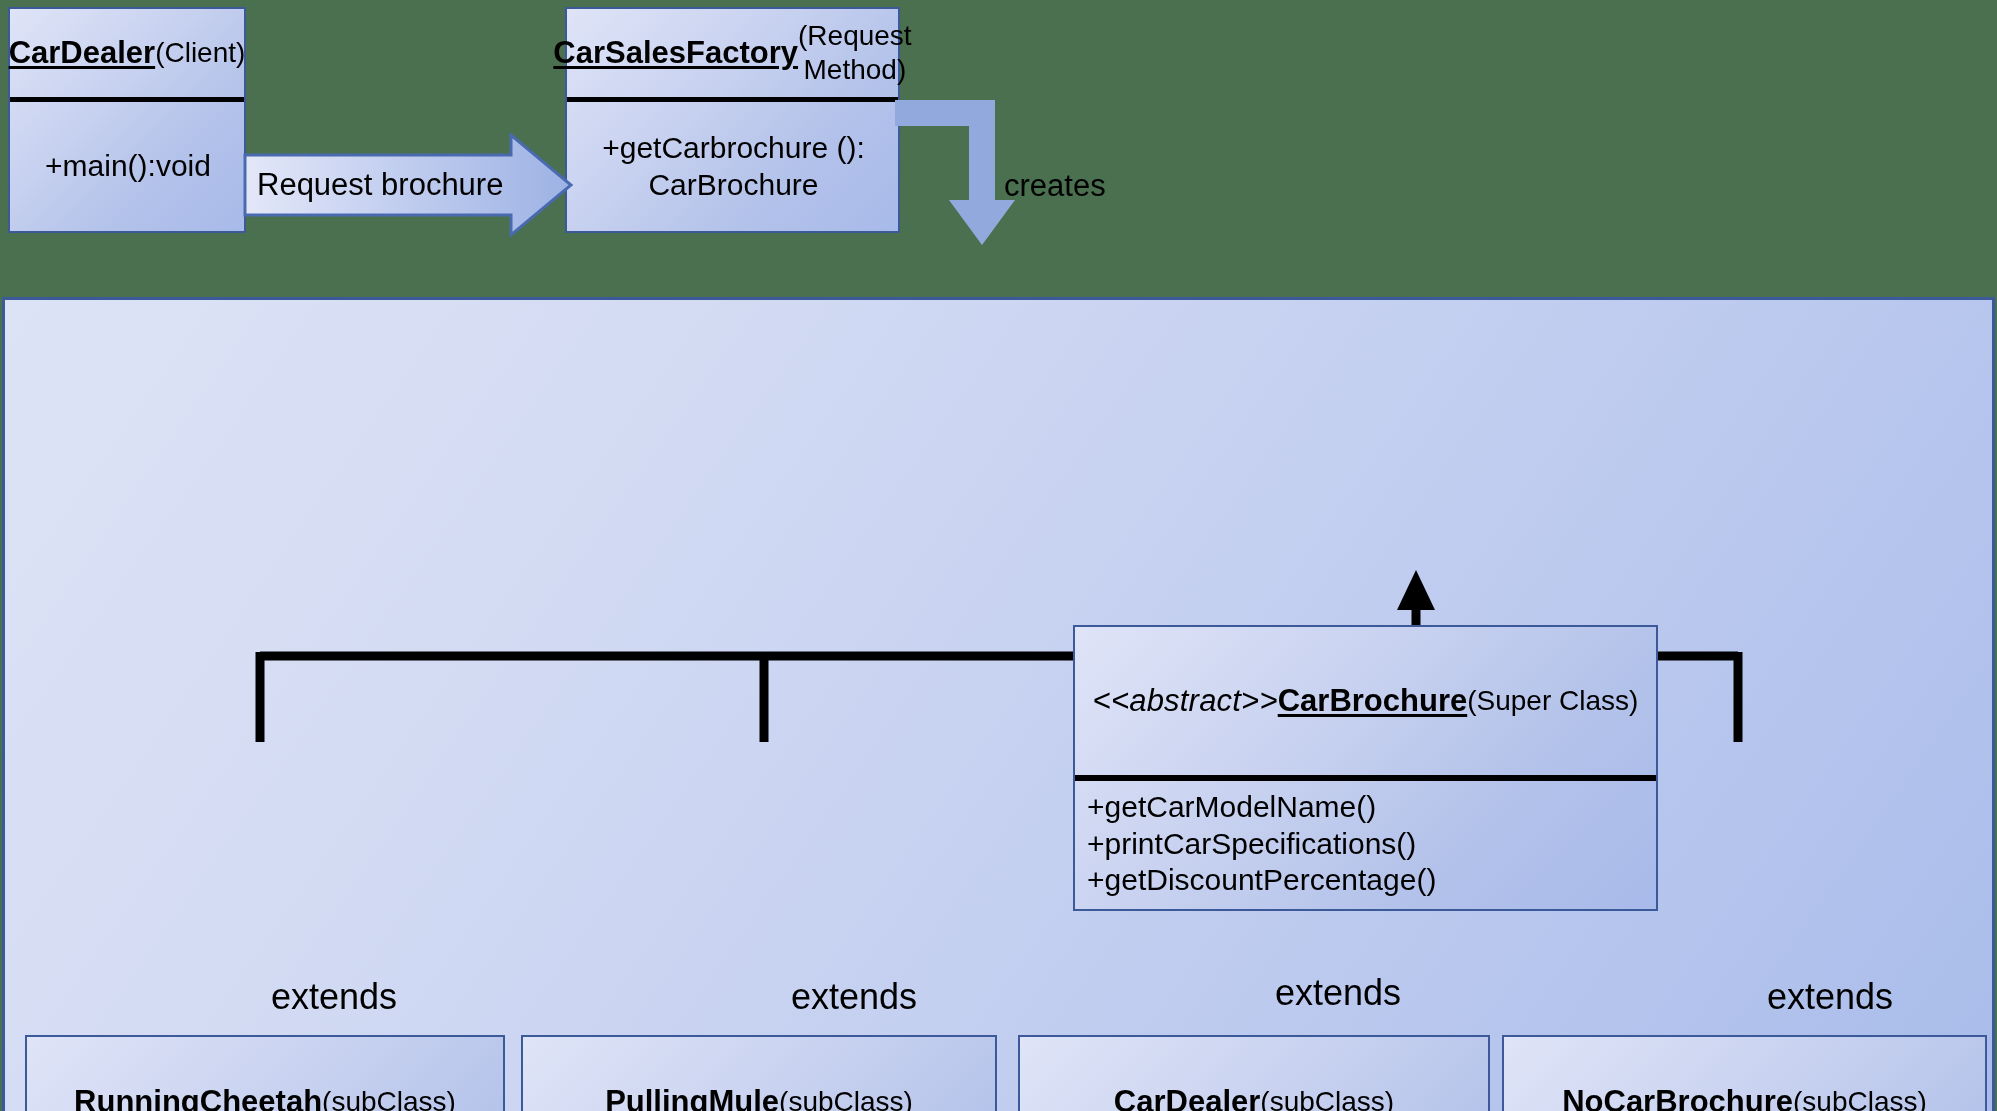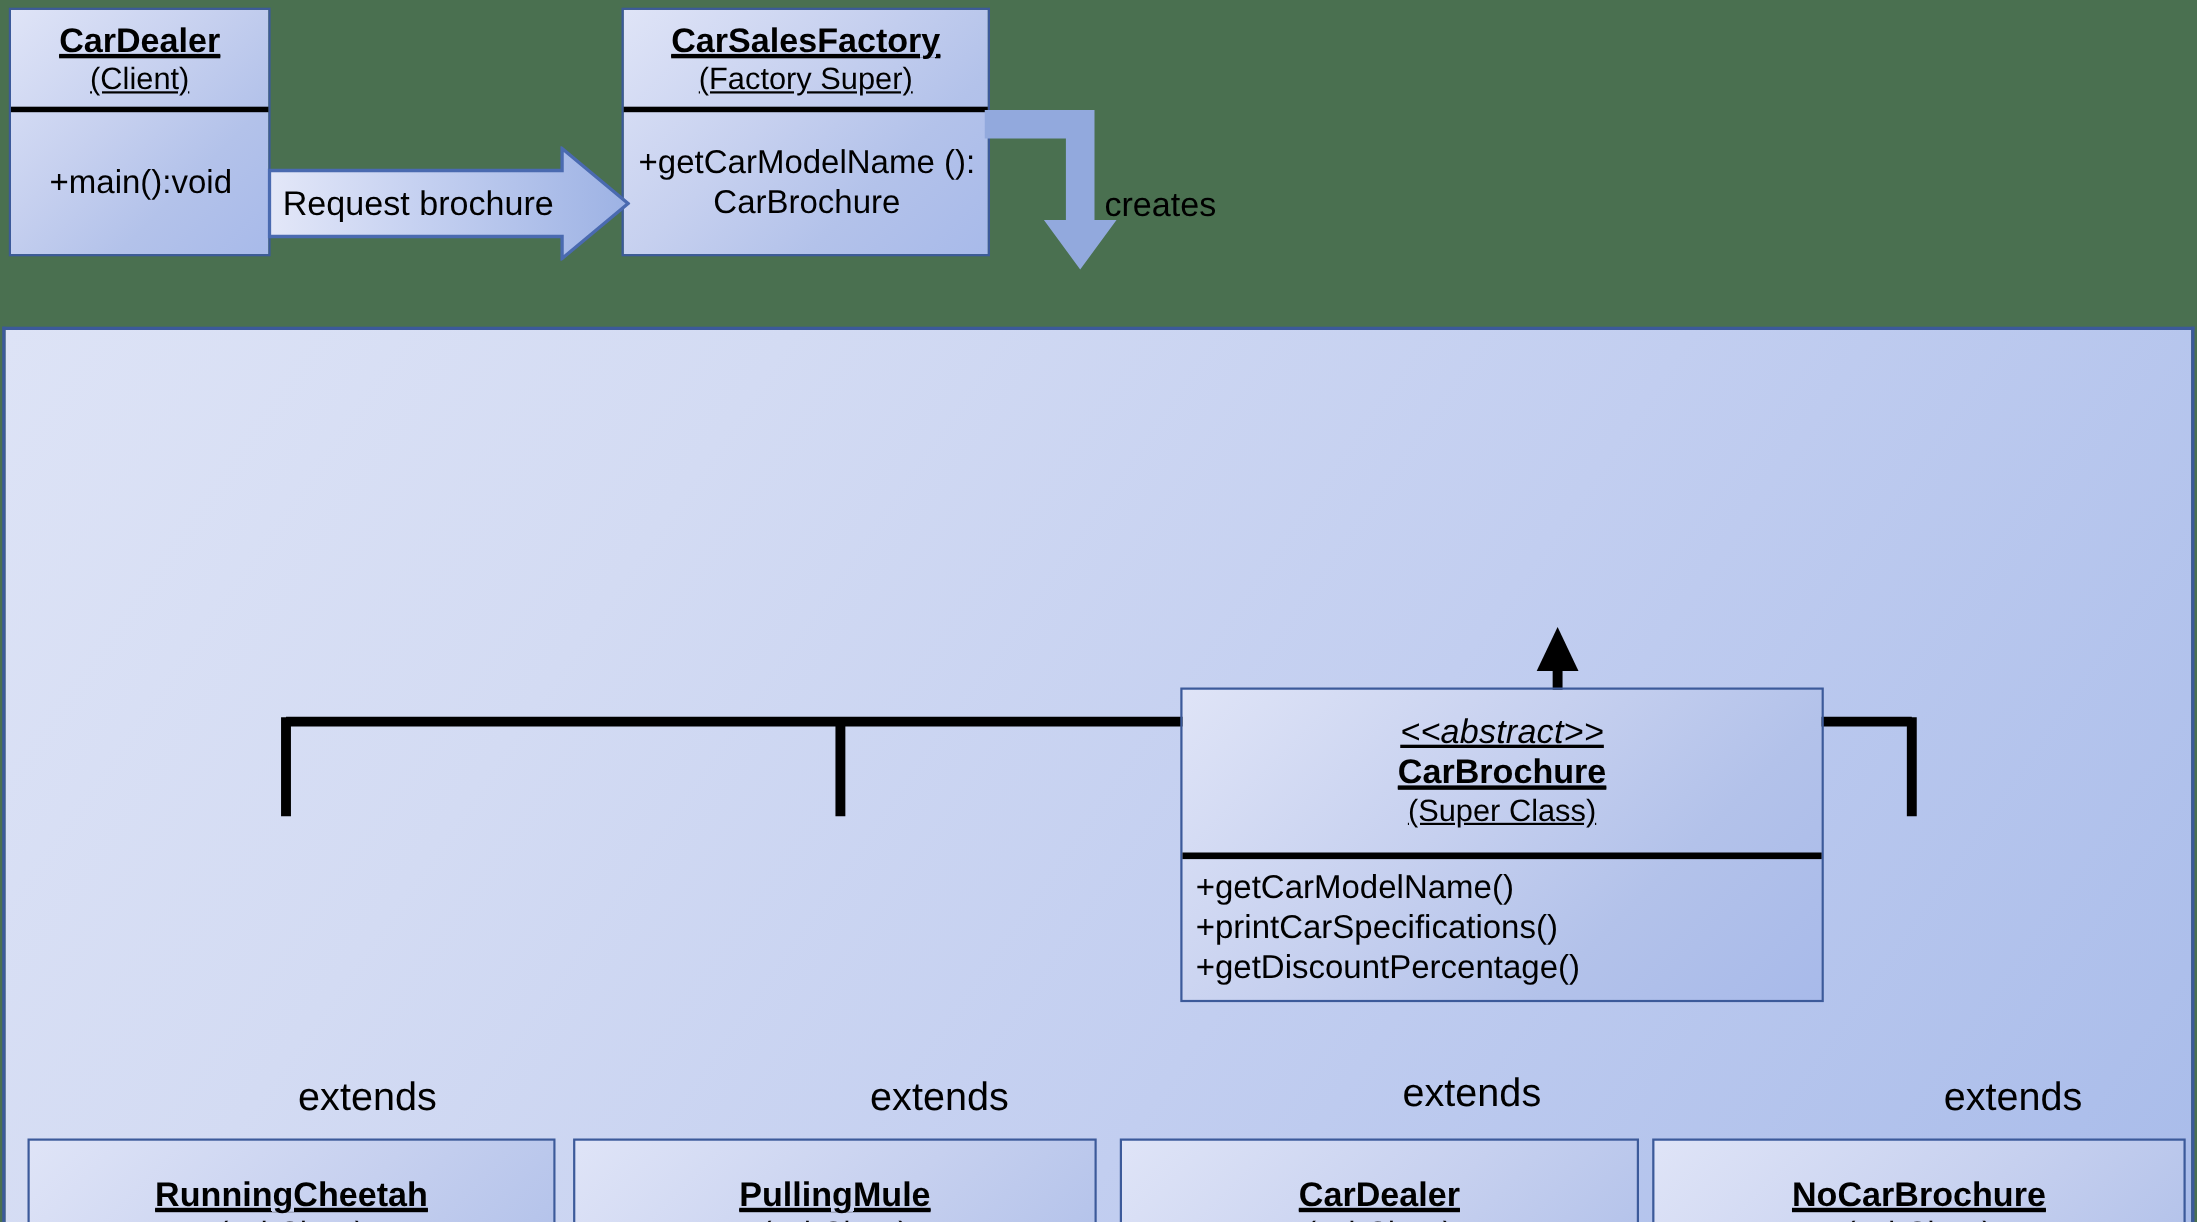--- a/index.html
+++ b/index.html
@@ -29,27 +29,26 @@
     position: absolute;
     box-sizing: border-box;
     border: 2px solid #3c5a9a;
     background: linear-gradient(135deg, #dfe4f7 0%, #c6d0ef 42%, #b3c2ea 70%, #a8baea 100%);
     display: flex;
     flex-direction: column;
   }
   .uml-head {
     box-sizing: border-box;
     display: flex;
-    flex-direction: column;
+    flex-direction: row;
     align-items: center;
     justify-content: center;
     border-bottom: 5px solid #000000;
     text-align: center;
     padding: 4px 6px;
-    text-decoration: underline;
   }
   .uml-stereotype {
     font-style: italic;
     font-size: 31px;
     color: #000;
     line-height: 1.12;
     letter-spacing: .2px;
   }
   .uml-name {
     font-weight: bold;
@@ -253,24 +252,24 @@
       <div class="uml-role">(Client)</div>
     </div>
     <div class="uml-body center">
       <div class="uml-member">+main():void</div>
     </div>
   </div>
 
   <div class="uml-box" id="box-carsalesfactory">
     <div class="uml-head">
       <div class="uml-name">CarSalesFactory</div>
-      <div class="uml-role">(Factory Super)</div>
+      <div class="uml-role">(Request Method)</div>
     </div>
     <div class="uml-body center">
-      <div class="uml-member">+getCarModelName ():</div>
+      <div class="uml-member">+getCarbrochure ():</div>
       <div class="uml-member">CarBrochure</div>
     </div>
   </div>
 
   <div id="arrow-request">
     <svg width="330" height="104" viewBox="0 0 330 104">
       <defs>
         <linearGradient id="gradReq" x1="0" y1="0" x2="1" y2="0">
           <stop offset="0%" stop-color="#e3e7f8"></stop>
           <stop offset="45%" stop-color="#c3cff0"></stop>

